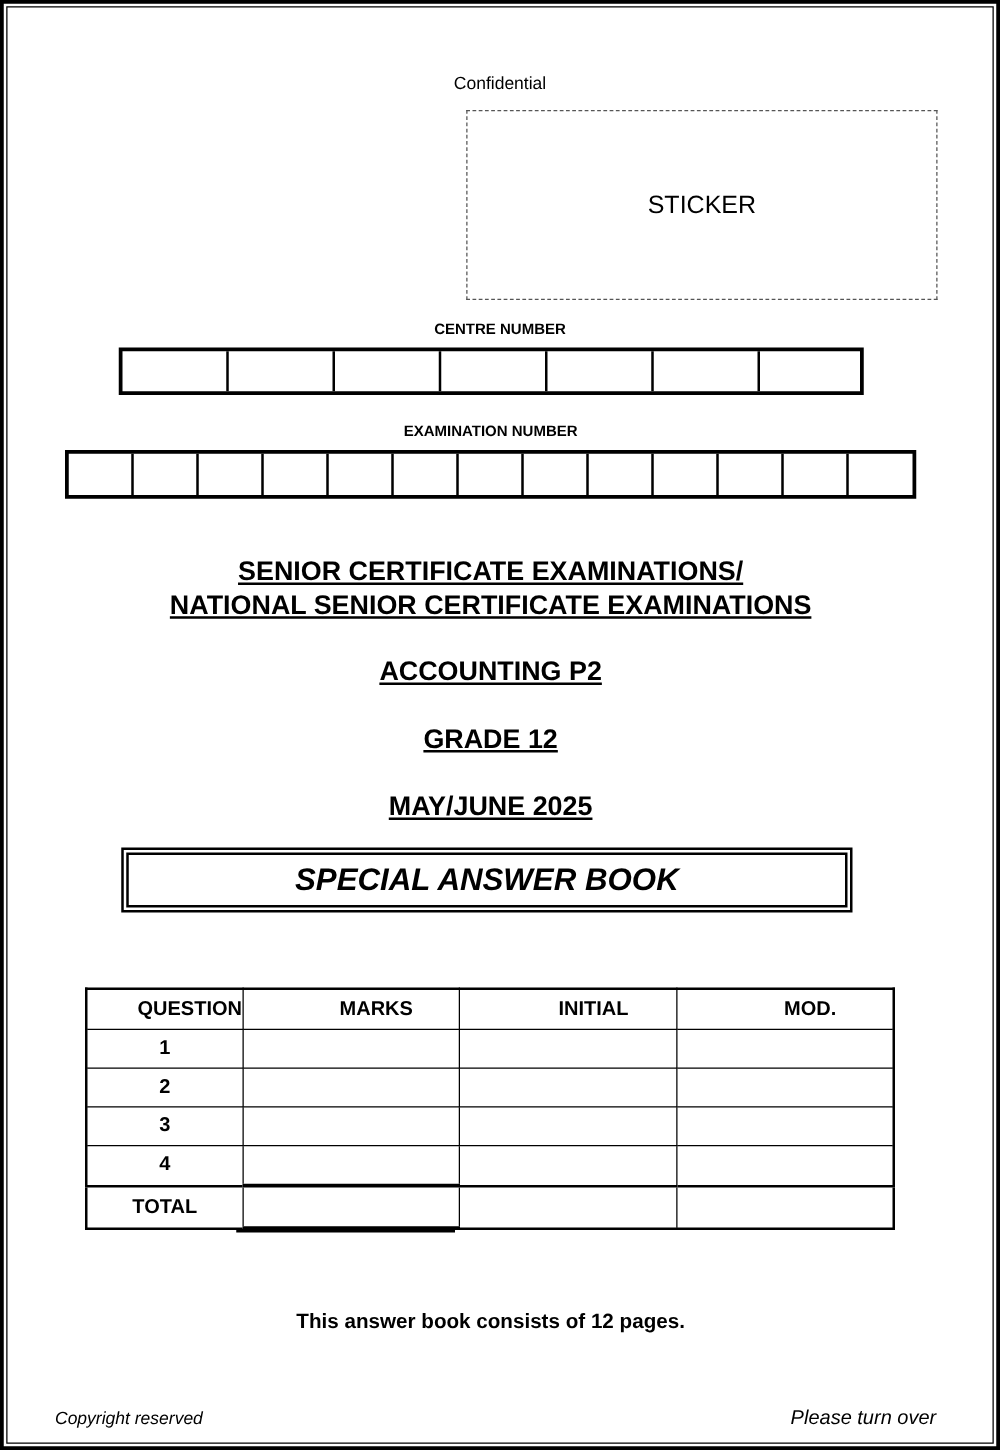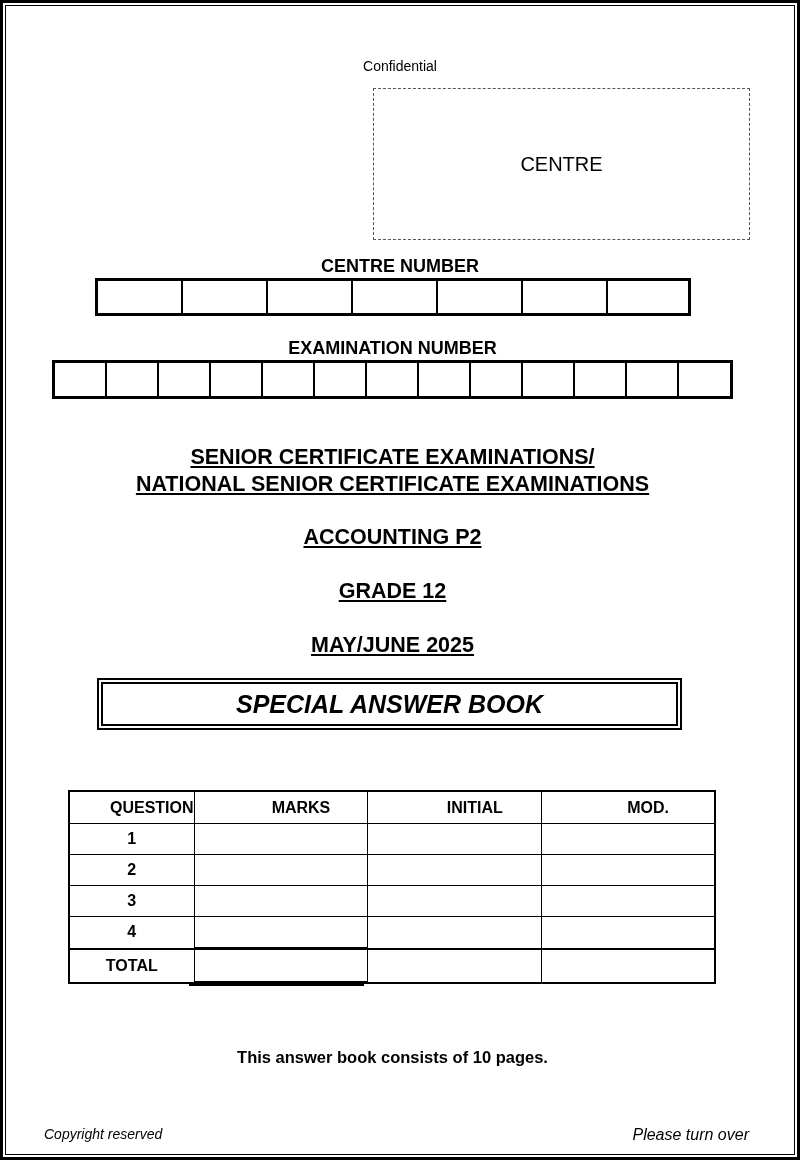--- a/index.html
+++ b/index.html
@@ -10,21 +10,21 @@
     .inner-border { position: absolute; left: 5px; top: 5px; width: 790px; height: 1150px;
                     box-sizing: border-box; border: 1.5px solid #000; }
     .abs { position: absolute; }
 
     .confidential { left: 0; width: 800px; top: 18px; font-size: 14px; text-align: center; margin-top: 40px; }
 
     .sticker { left: 373px; top: 88px; width: 377px; height: 152px; box-sizing: border-box;
                border: 1px dashed #555; display: flex; align-items: center; justify-content: center;
                font-size: 20px; }
 
-    .label-bold { font-weight: bold; font-size: 18px; left: 0; width: 800px; text-align: center; }
+    .label-bold { font-weight: bold; font-size: 12px; left: 0; width: 800px; text-align: center; }
 
     .box-row { display: flex; box-sizing: border-box; border: 3px solid #000; }
     .box-row .cell { box-sizing: border-box; border-right: 2px solid #000; height: 100%; }
     .box-row .cell:last-child { border-right: none; }
 
     .centre-row { left: 95px; top: 278px; width: 596px; height: 38px; }
     .centre-row .cell { width: 85px; }
     .exam-row { left: 52px; top: 360px; width: 681px; height: 39px; }
     .exam-row .cell { width: 52px; }
 
@@ -56,21 +56,21 @@
   </style>
 </head>
 <body>
 
 <div class="outer-border"></div>
 <div class="inner-border"></div>
 
 <div class="abs confidential">Confidential</div>
 
 <div class="abs sticker">
-  <span>CENTRE</span>
+  <span>STICKER</span>
 </div>
 
 <div class="abs label-bold" style="top:256px;">CENTRE NUMBER</div>
 <div class="abs box-row centre-row">
   <div class="cell"></div>
   <div class="cell"></div>
   <div class="cell"></div>
   <div class="cell"></div>
   <div class="cell"></div>
   <div class="cell"></div>
@@ -145,16 +145,16 @@
   <tr class="total-row">
     <td>TOTAL</td>
     <td class="marks-total"></td>
     <td></td>
     <td></td>
   </tr>
 </tbody>
   </table>
 <div class="abs double-underline"></div>
 
-<div class="abs pages-note">This answer book consists of 10 pages.</div>
+<div class="abs pages-note">This answer book consists of 12 pages.</div>
 
 <div class="abs footer-left">Copyright reserved</div>
 <div class="abs footer-right">Please turn over</div>
 
 </body></html>

